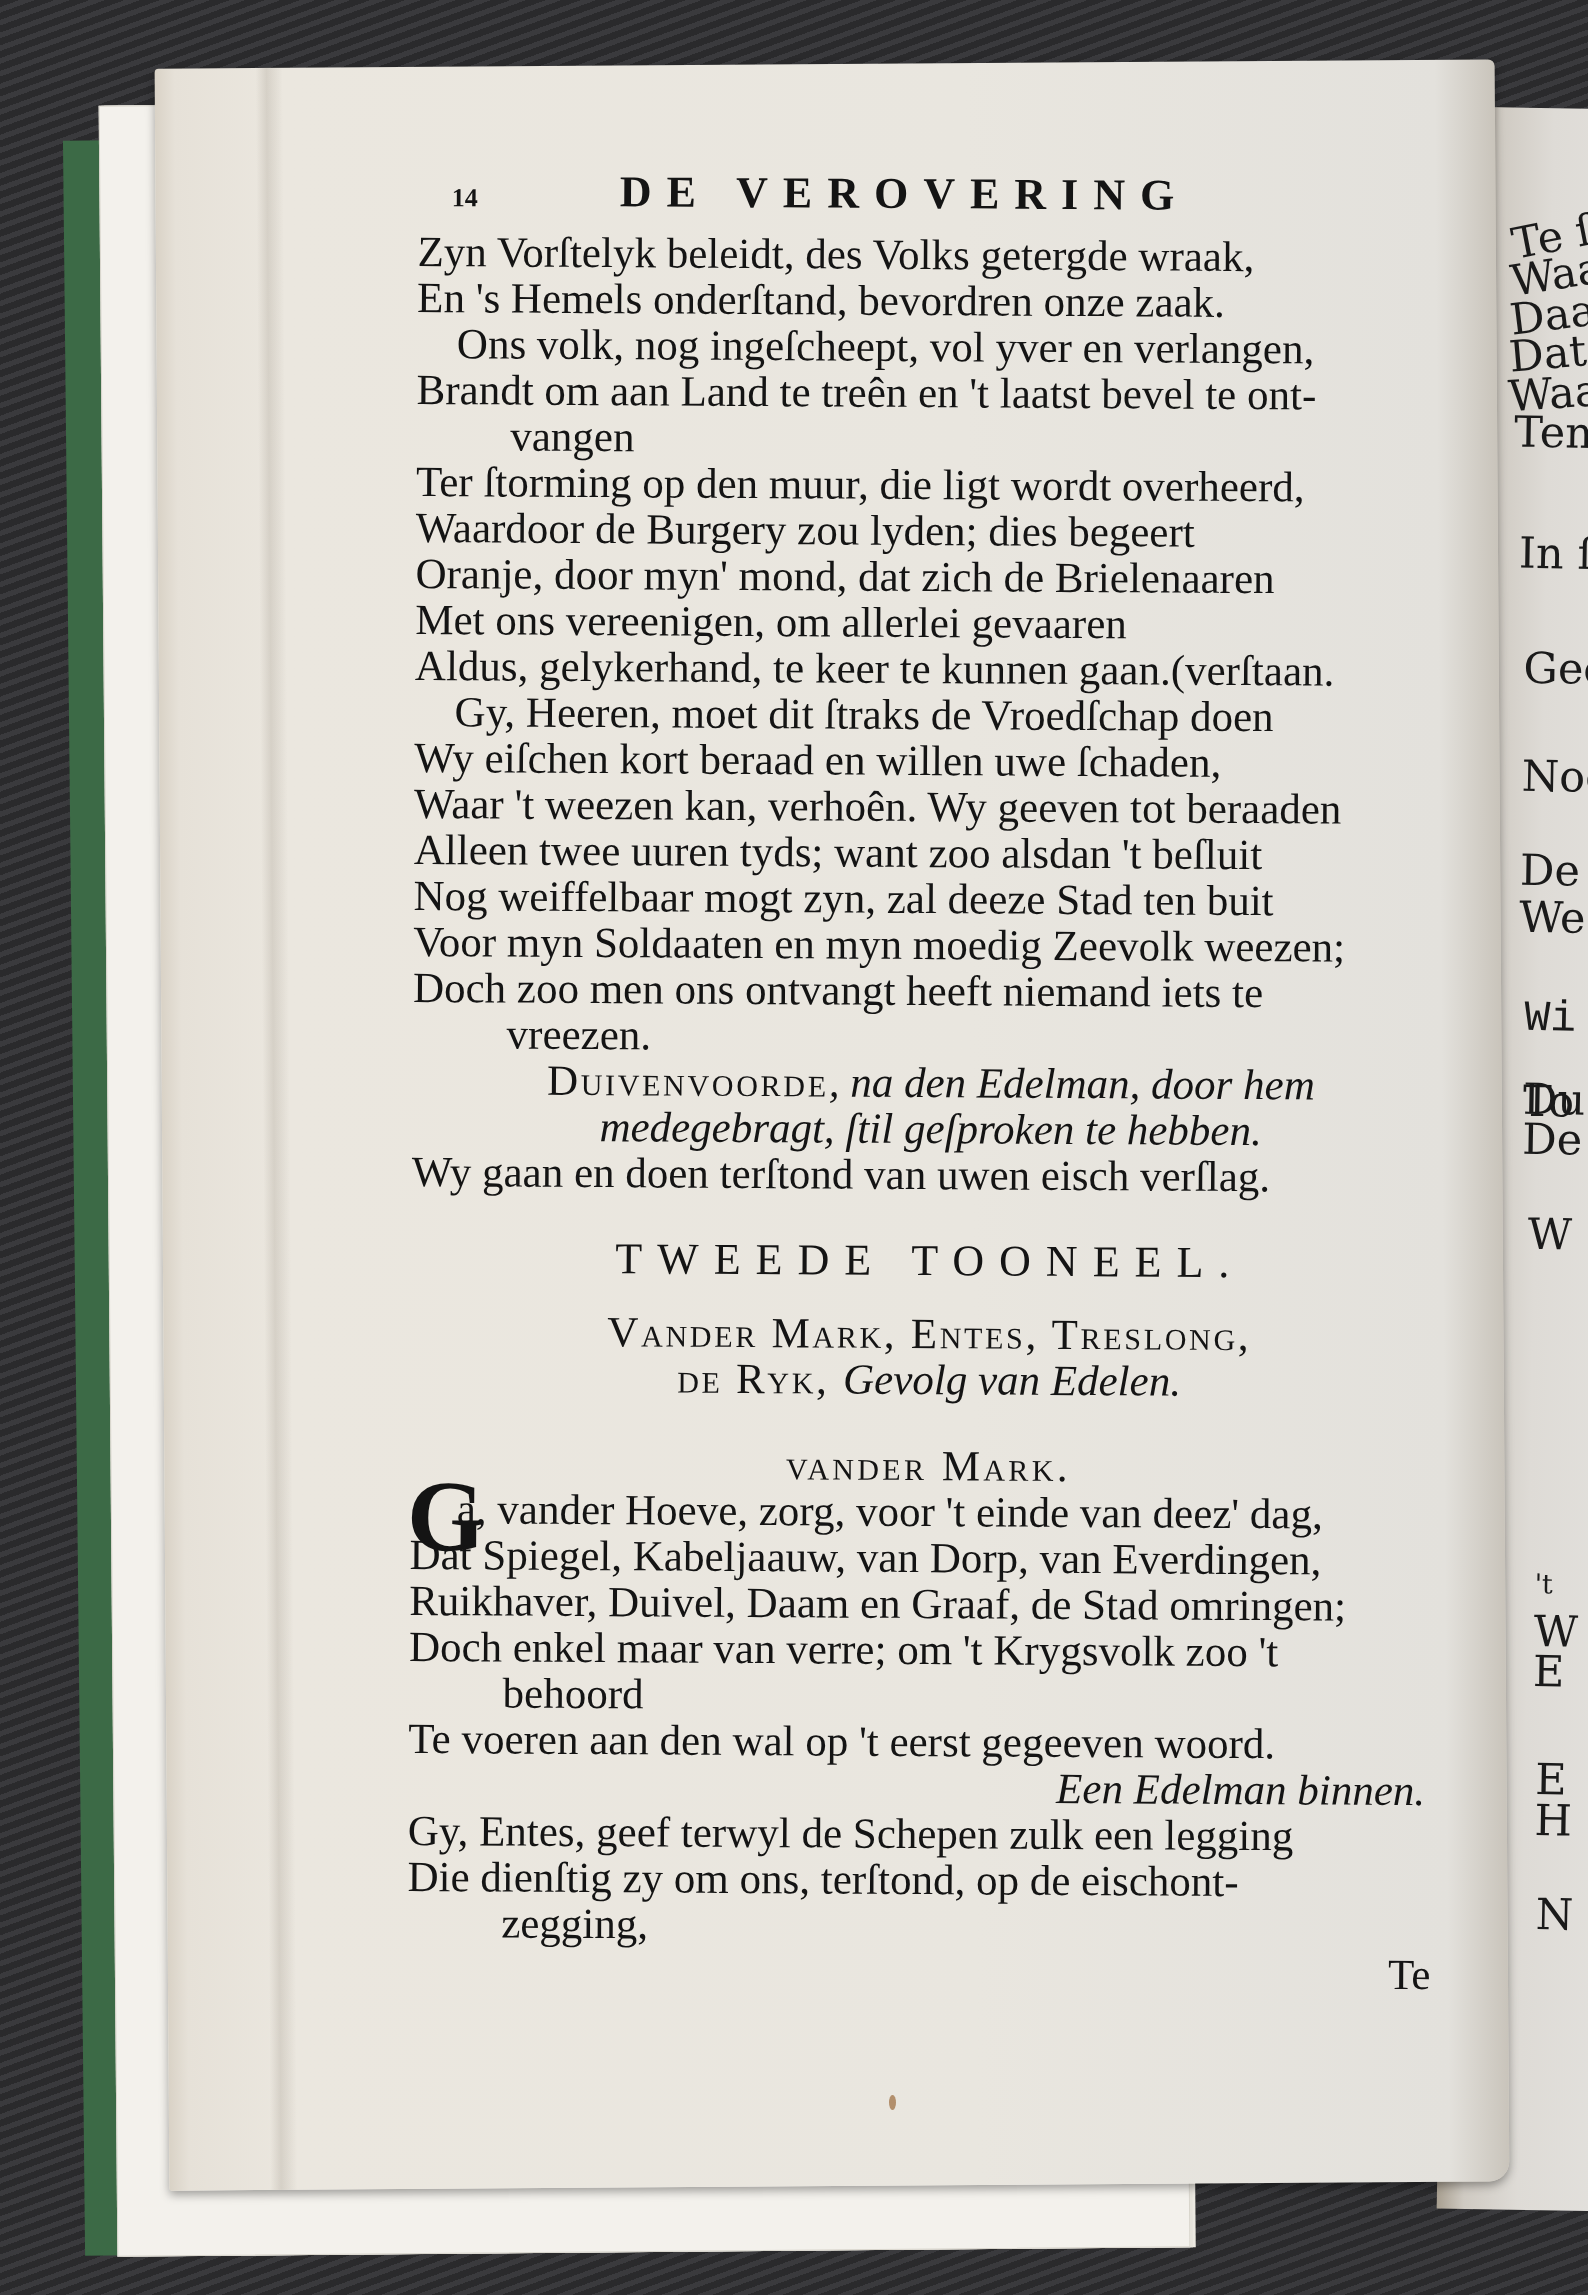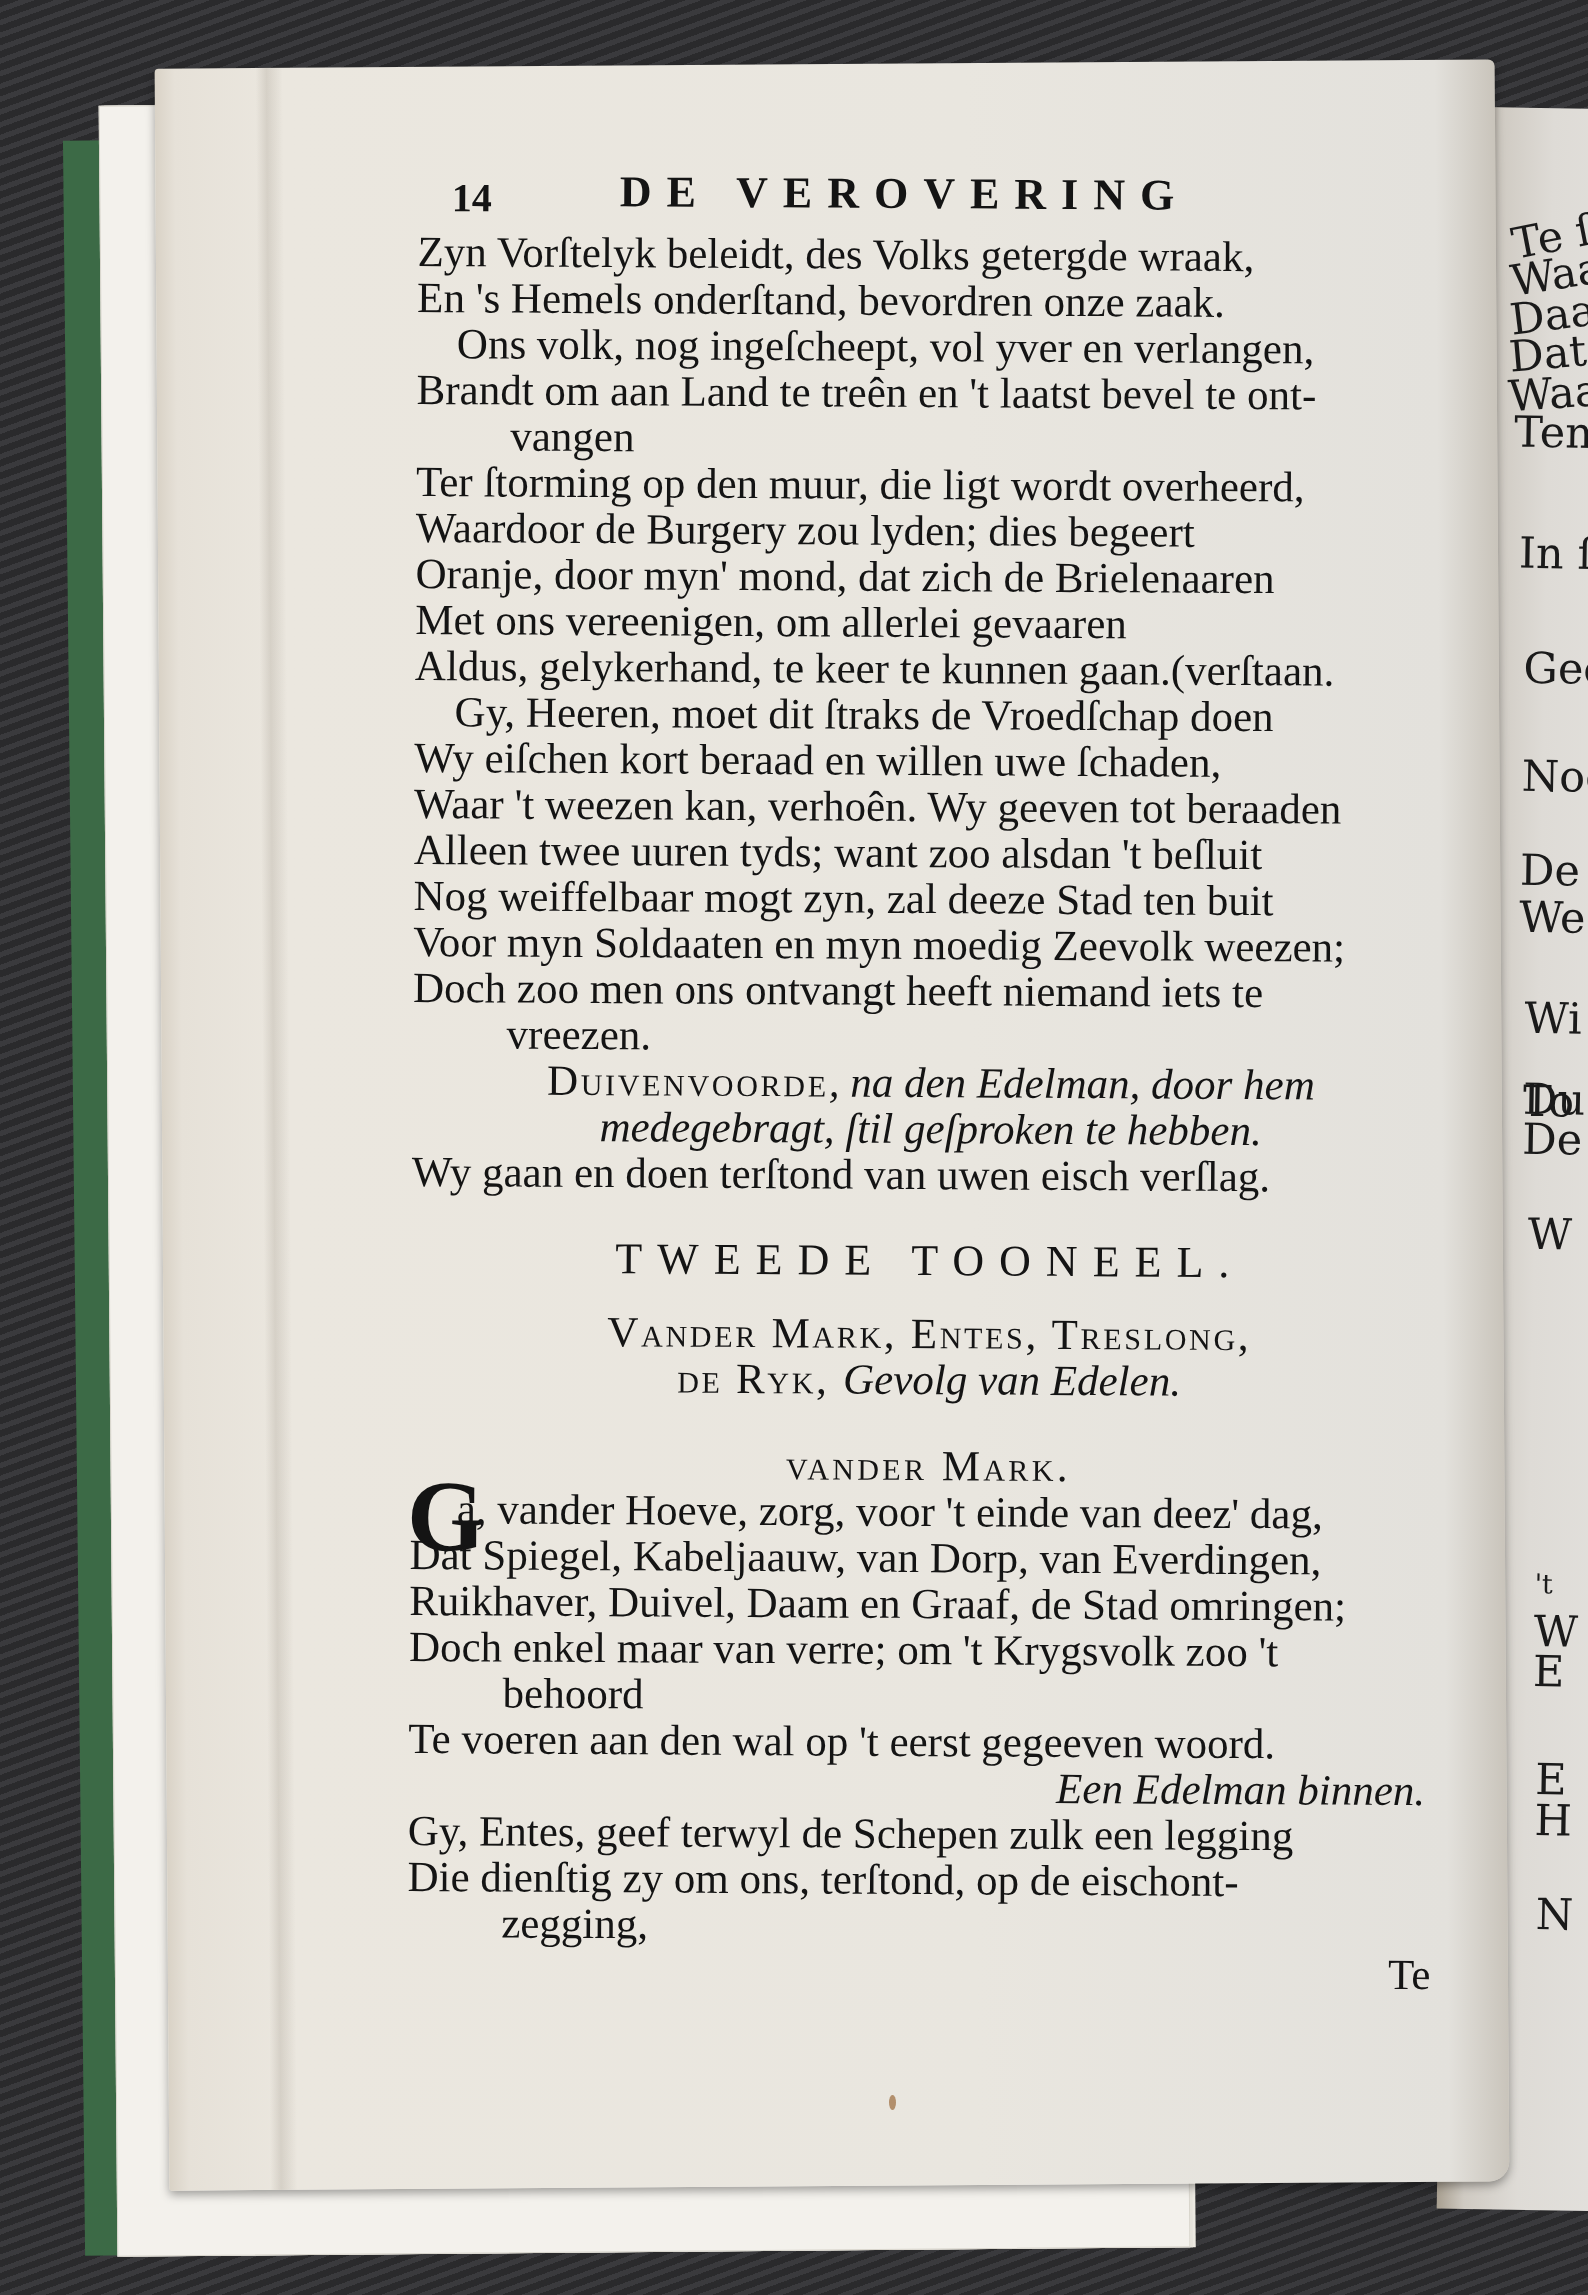--- a/index.html
+++ b/index.html
@@ -39,21 +39,21 @@
     }
     .right-text div { position:absolute; white-space:nowrap; }
     .text-block {
       position:absolute; left:418px; top:168px; width:1037px;
       color:#141414; font-size:43px; line-height:46px;
       transform: rotate(0.35deg); transform-origin: left top;
     }
     .header-row {
       position:relative; height:61px;
     }
-    .page-number { position:absolute; left:34px; top:6.7px; font-size:40px; font-weight:bold;text-align:right; }
+    .page-number { position:absolute; left:34px; top:6.7px; font-size:26px; font-weight:bold;text-align:right; }
     .running-title { position:absolute; left:202px; top:0; font-size:44px; letter-spacing:15px; font-weight:bold; }
     .line { white-space:nowrap; position:relative; }
     .indent1 { padding-left:40px; }
     .indent2 { padding-left:94px; }
     .center { text-align:center; }
     .right { text-align:right; padding-right:20px; }
     .sc { font-variant: small-caps; letter-spacing:2.7px; }
     .ital { font-style:italic; }
     .scene-title { text-align:center; font-size:44px; letter-spacing:15px; margin-top:40px; margin-bottom:27px; }
     .cast { text-align:center; font-variant:small-caps; letter-spacing:2.7px; }
@@ -78,21 +78,21 @@
     <div style="top:182px;transform:rotate(-8deg)">DaarF</div>
     <div style="top:222px;transform:rotate(-6deg)">Dat S</div>
     <div style="top:263px;transform:rotate(-5deg)">Waar</div>
     <div style="top:303px;left:6.7px;">Ten</div>
     <div style="top:344px;left:81px;">n</div>
     <div style="top:424px;left:13.5px;">In ſpy</div>
     <div style="top:539px;left:20px;">Geer</div>
     <div style="top:647px;left:20px;">Noc</div>
     <div style="top:741px;left:20px;">De</div>
     <div style="top:788px;left:20px;">We</div>
-    <div style="top:889px;left:27px;">Wi</div>
+    <div style="top:889px;left:27px;font-family:Liberation Mono, monospace;">Wi</div>
     <div style="top:930px;left:27px;margin-top:42px;">To</div>
     <div style="top:970px;left:27px;">Du</div>
     <div style="top:1010px;left:27px;">De</div>
     <div style="top:1105px;left:34px;">W</div>
     <div style="top:1462px;left:47px;font-size:27px;">'t</div>
     <div style="top:1502px;left:47px;">W</div>
     <div style="top:1542px;left:47px;">E</div>
     <div style="top:1650px;left:51px;">E</div>
     <div style="top:1691px;left:51px;">H</div>
     <div style="top:1785px;left:54px;">N</div>

